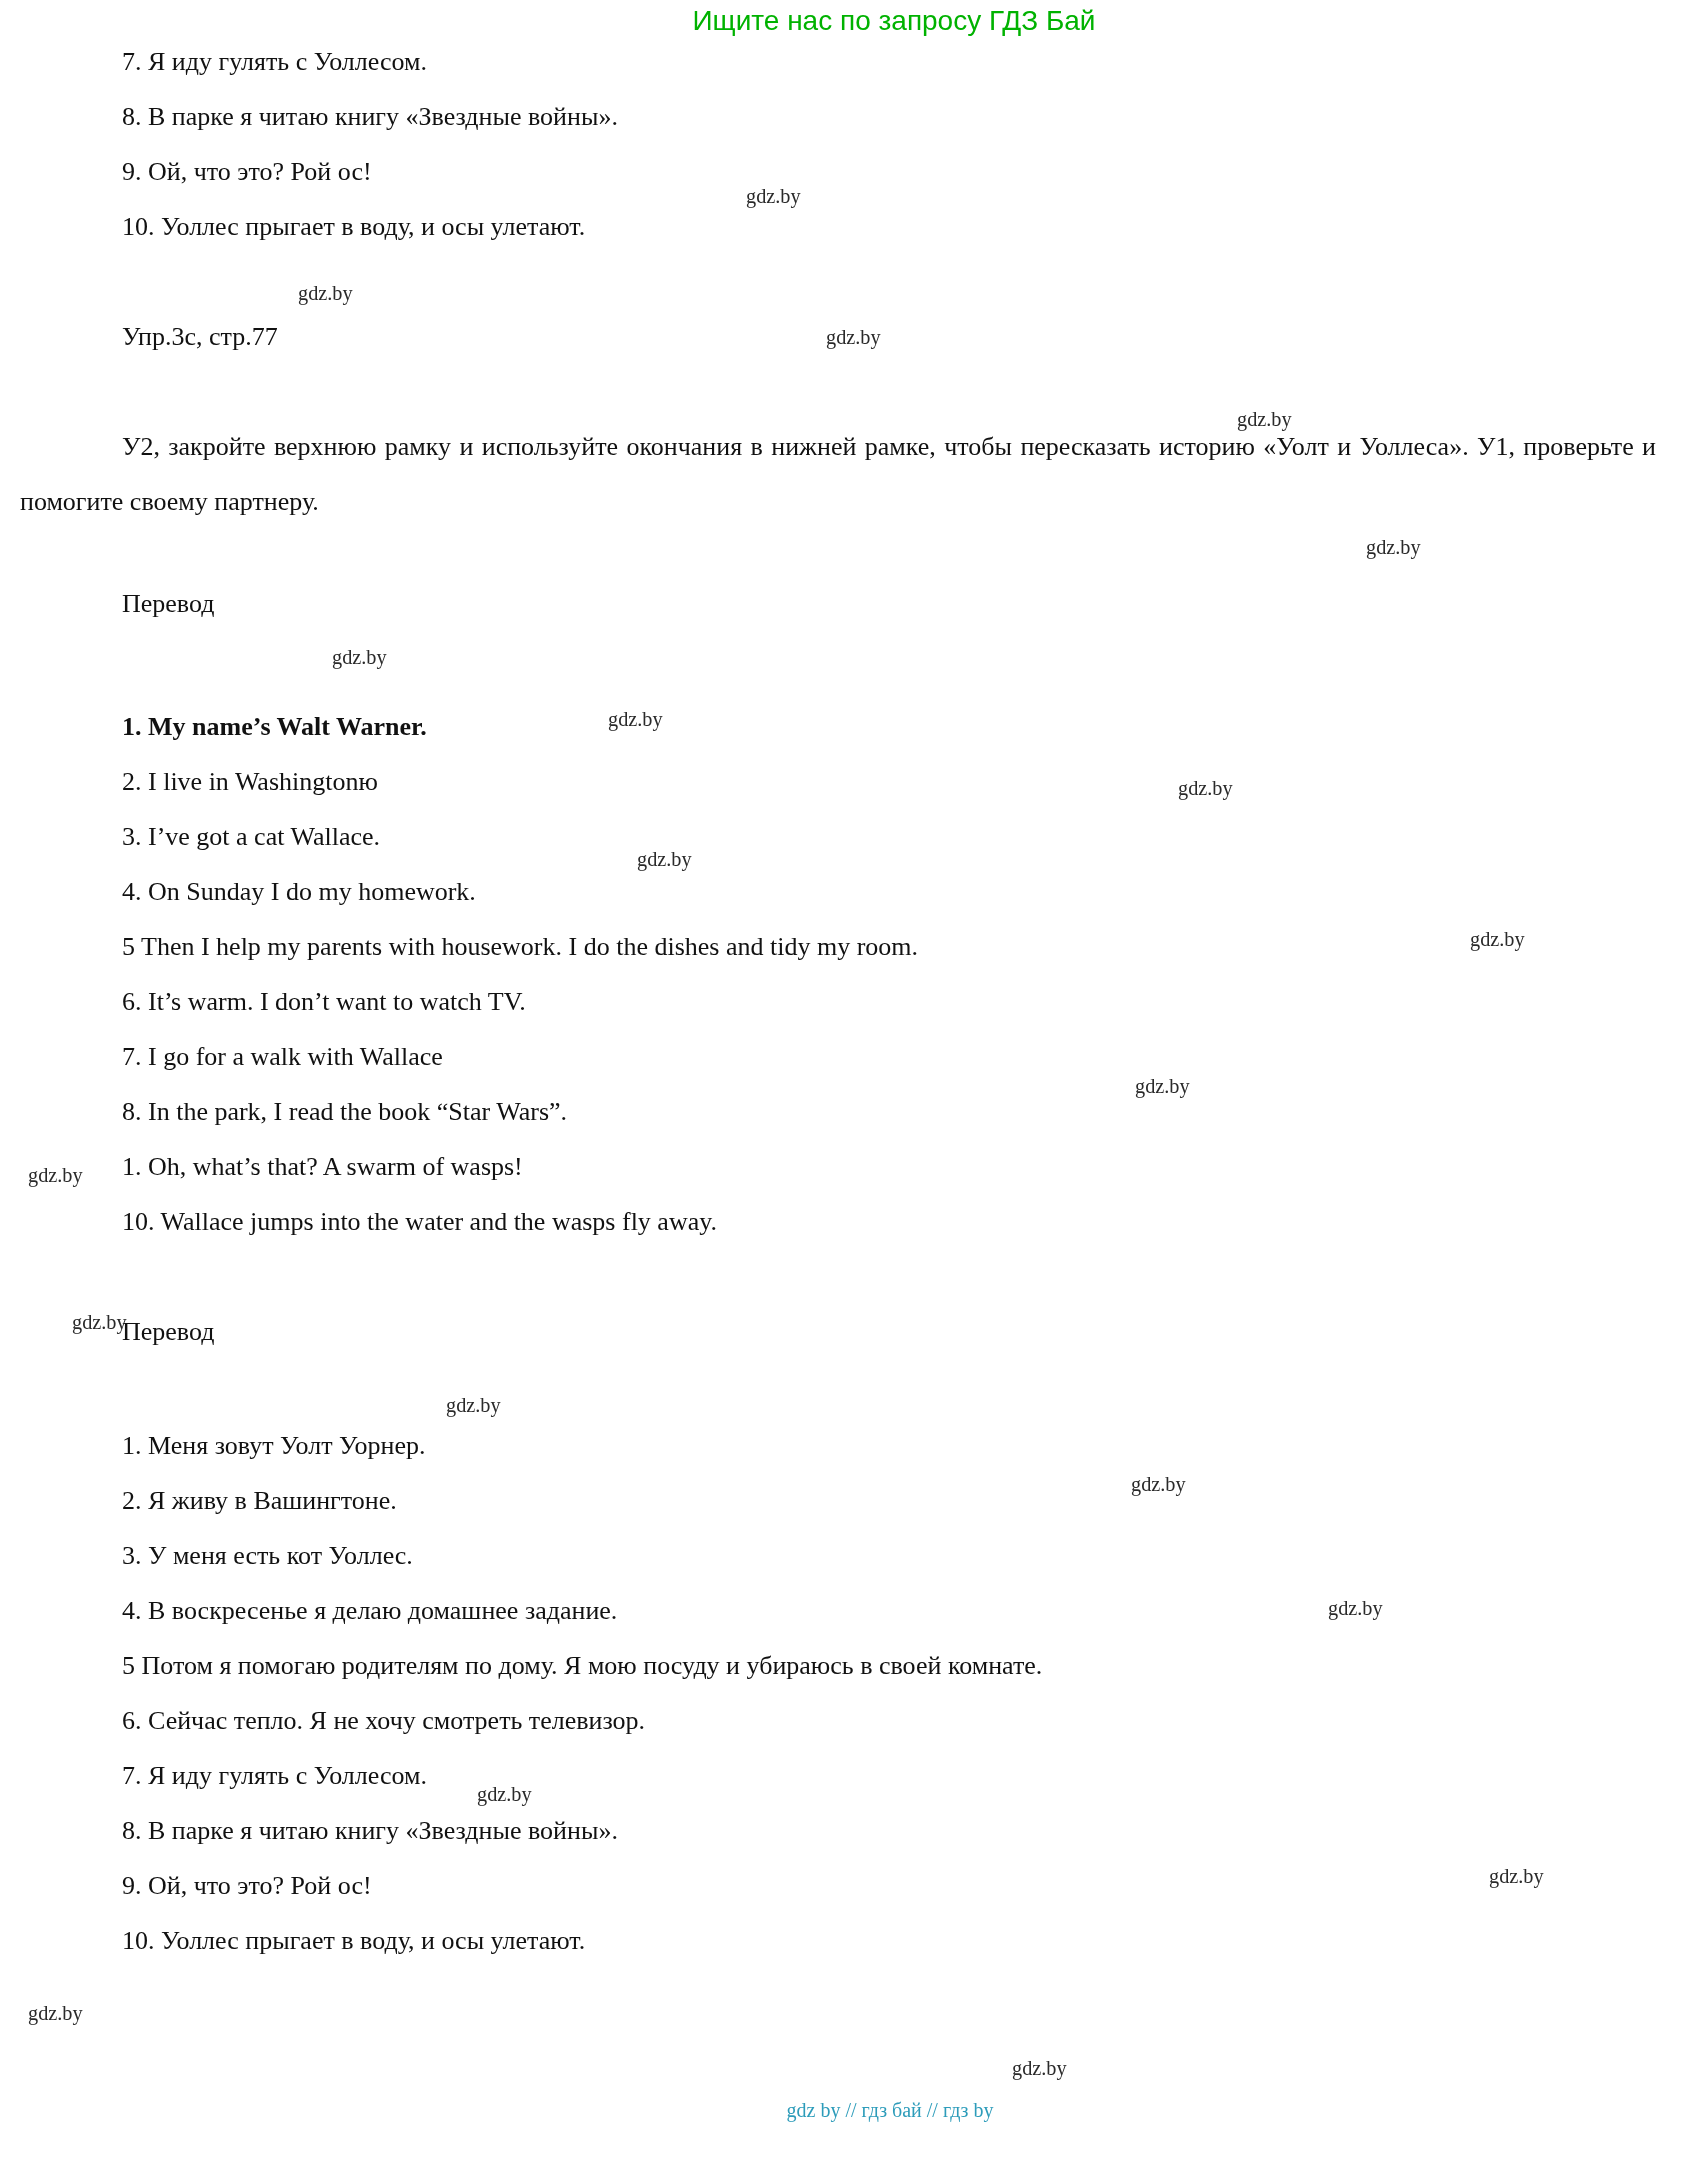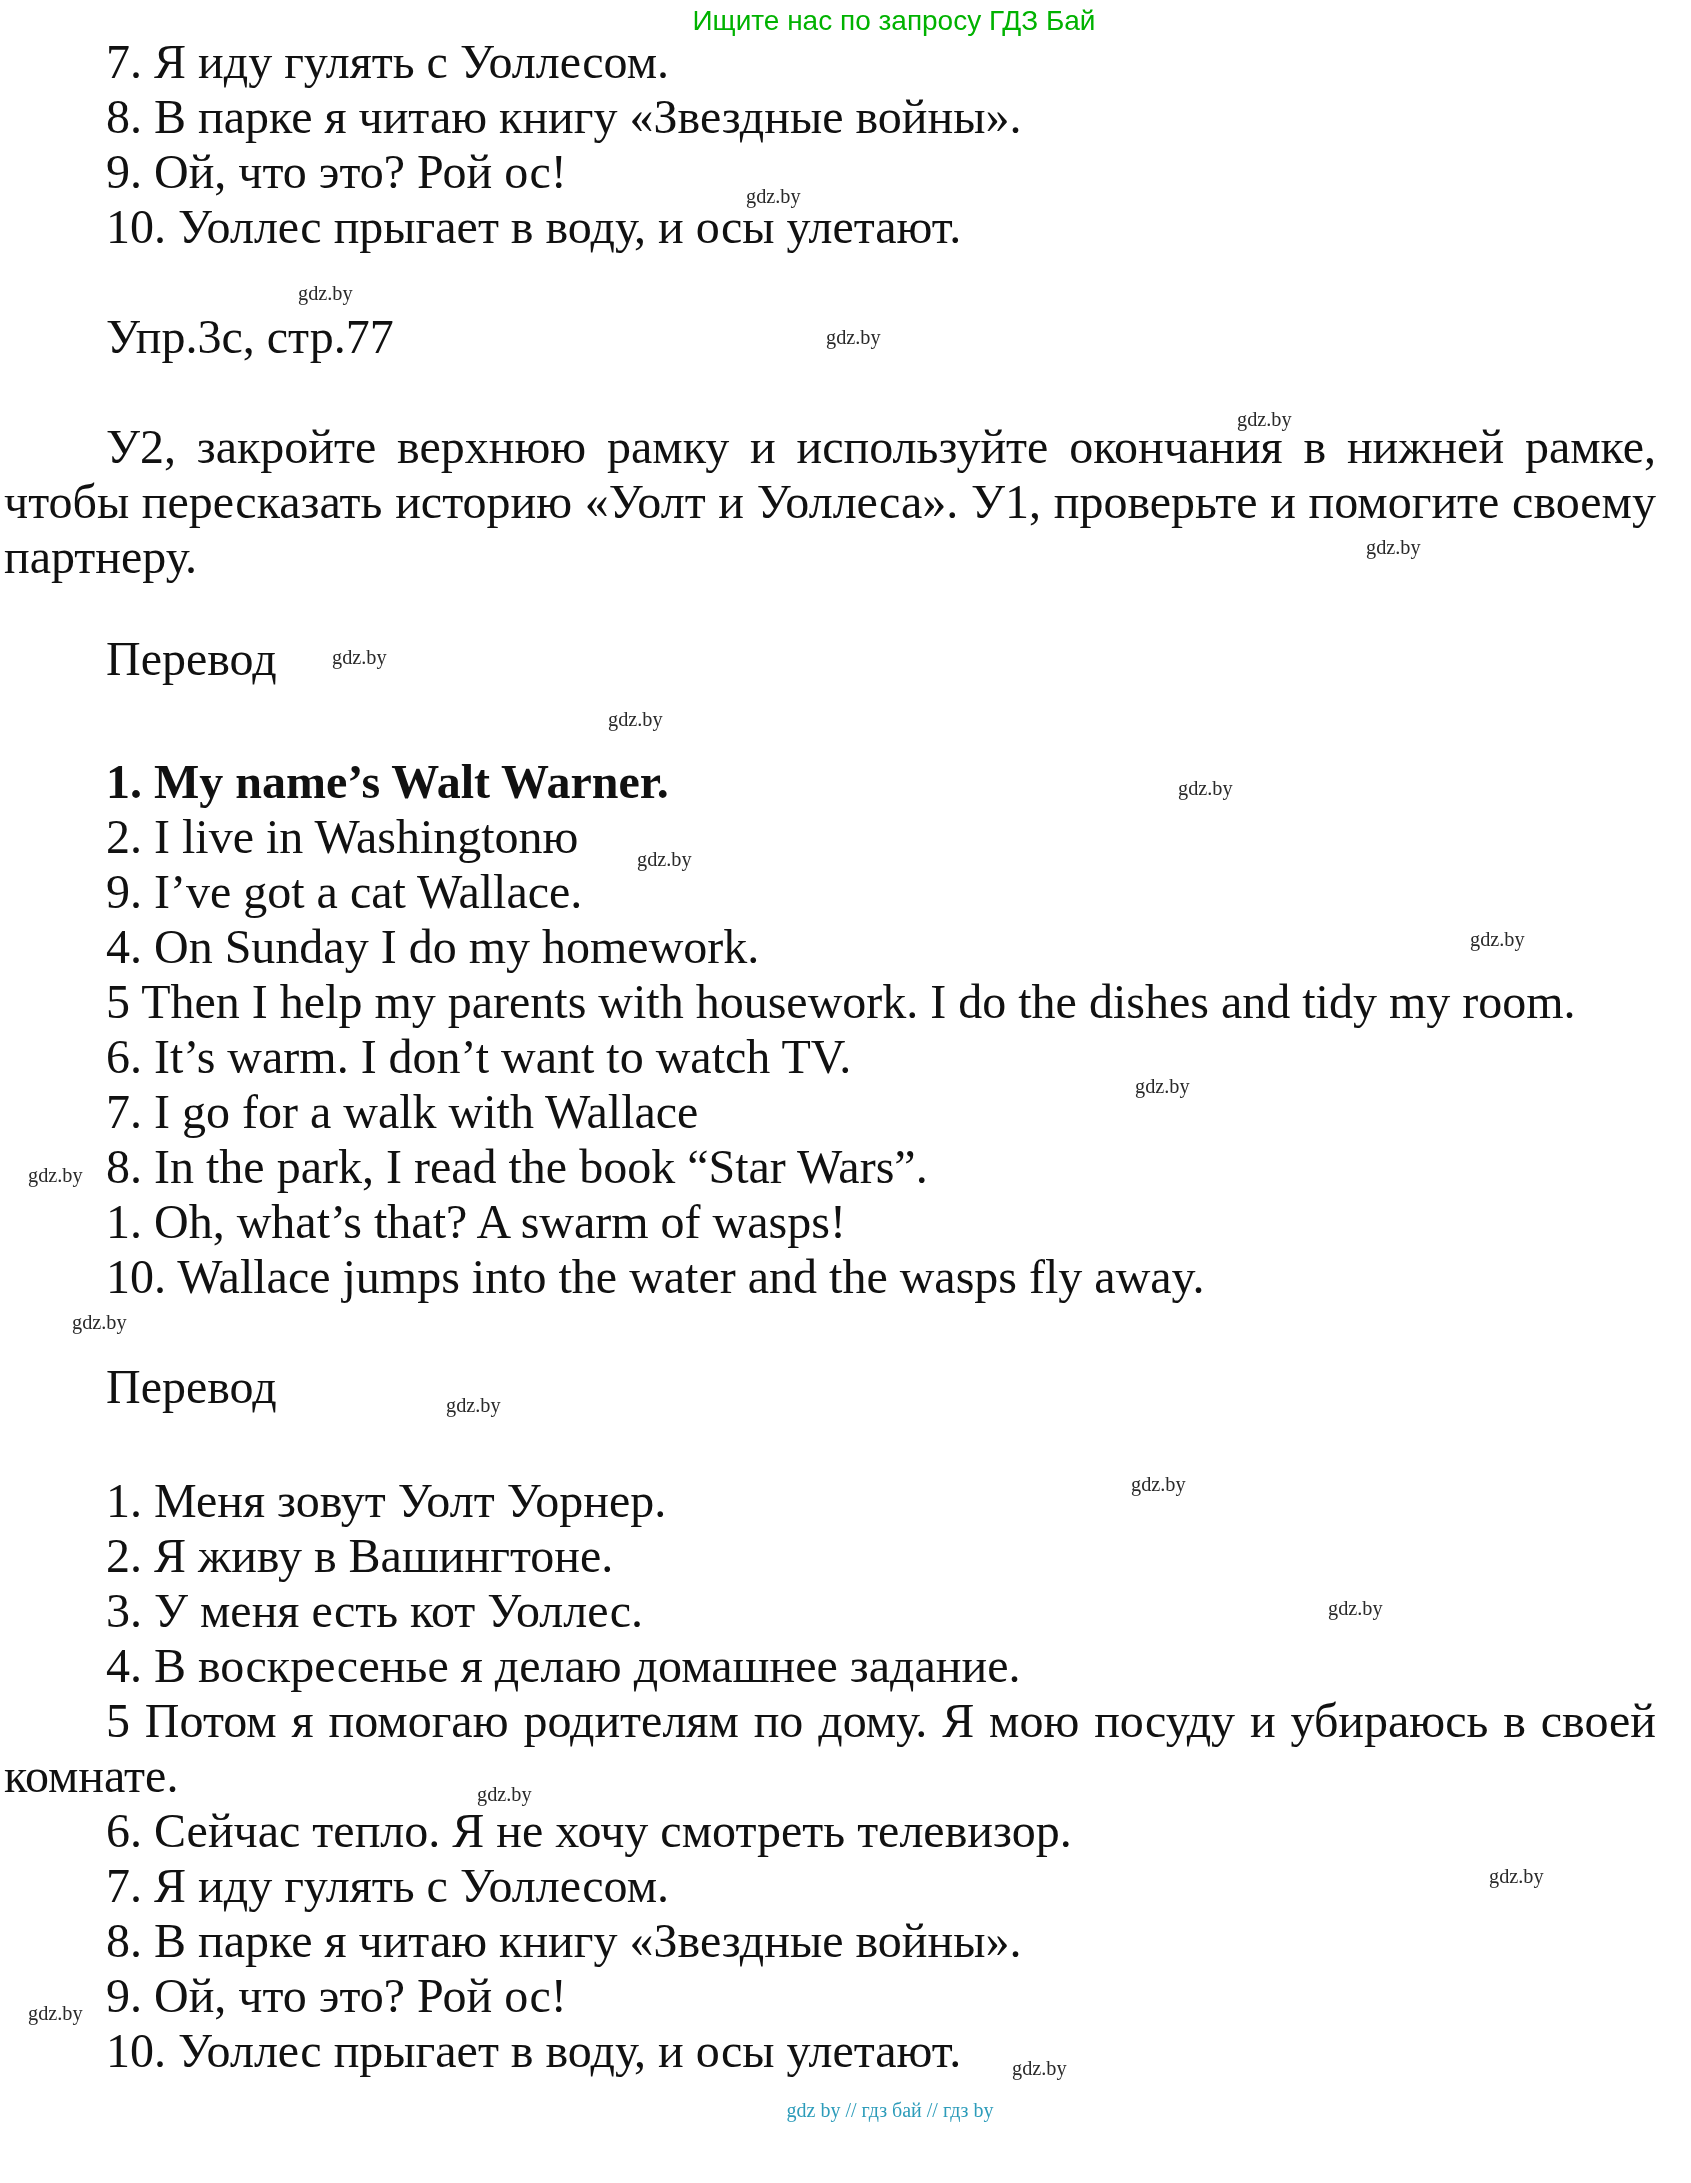--- a/index.html
+++ b/index.html
@@ -19,23 +19,23 @@
     width: 100%;
     text-align: center;
     font-family: "Liberation Sans", sans-serif;
     font-size: 28px;
     color: #00b200;
     padding-left: 48px;
   }
   .content {
     position: absolute;
     top: 34px;
-    left: 4px;
+    left: 20px;
     right: 36px;
-    font-size: 48px;
+    font-size: 26px;
     line-height: 55px;
     text-align: justify;
   }
   .content p { margin: 0; text-indent: 102px; }
   .bold { font-weight: normal; }
   .mt-1 { margin-top: 55px !important; }
   .mt-heading { margin-top: 47px !important; }
   .mt-list { margin-top: 68px !important; font-weight: bold; }
   .mt-list2 { margin-top: 59px !important; }
   .wm {
@@ -70,21 +70,21 @@
     <p>10. Уоллес прыгает в воду, и осы улетают.</p>
 
     <p class="bold mt-1">Упр.3с, стр.77</p>
 
     <p class="bold mt-1">У2, закройте верхнюю рамку и используйте окончания в нижней рамке, чтобы пересказать историю «Уолт и Уоллеса». У1, проверьте и помогите своему партнеру.</p>
 
     <p class="bold mt-heading">Перевод</p>
 
     <p class="mt-list">1. My name’s Walt Warner.</p>
     <p>2. I live in Washingtonю</p>
-    <p>9. I’ve got a cat Wallace.</p>
+    <p>3. I’ve got a cat Wallace.</p>
     <p>4. On Sunday I do my homework.</p>
     <p>5 Then I help my parents with housework. I do the dishes and tidy my room.</p>
     <p>6. It’s warm. I don’t want to watch TV.</p>
     <p>7. I go for a walk with Wallace</p>
     <p>8. In the park, I read the book “Star Wars”.</p>
     <p>1. Oh, what’s that? A swarm of wasps!</p>
     <p>10. Wallace jumps into the water and the wasps fly away.</p>
 
     <p class="bold mt-1">Перевод</p>
 

